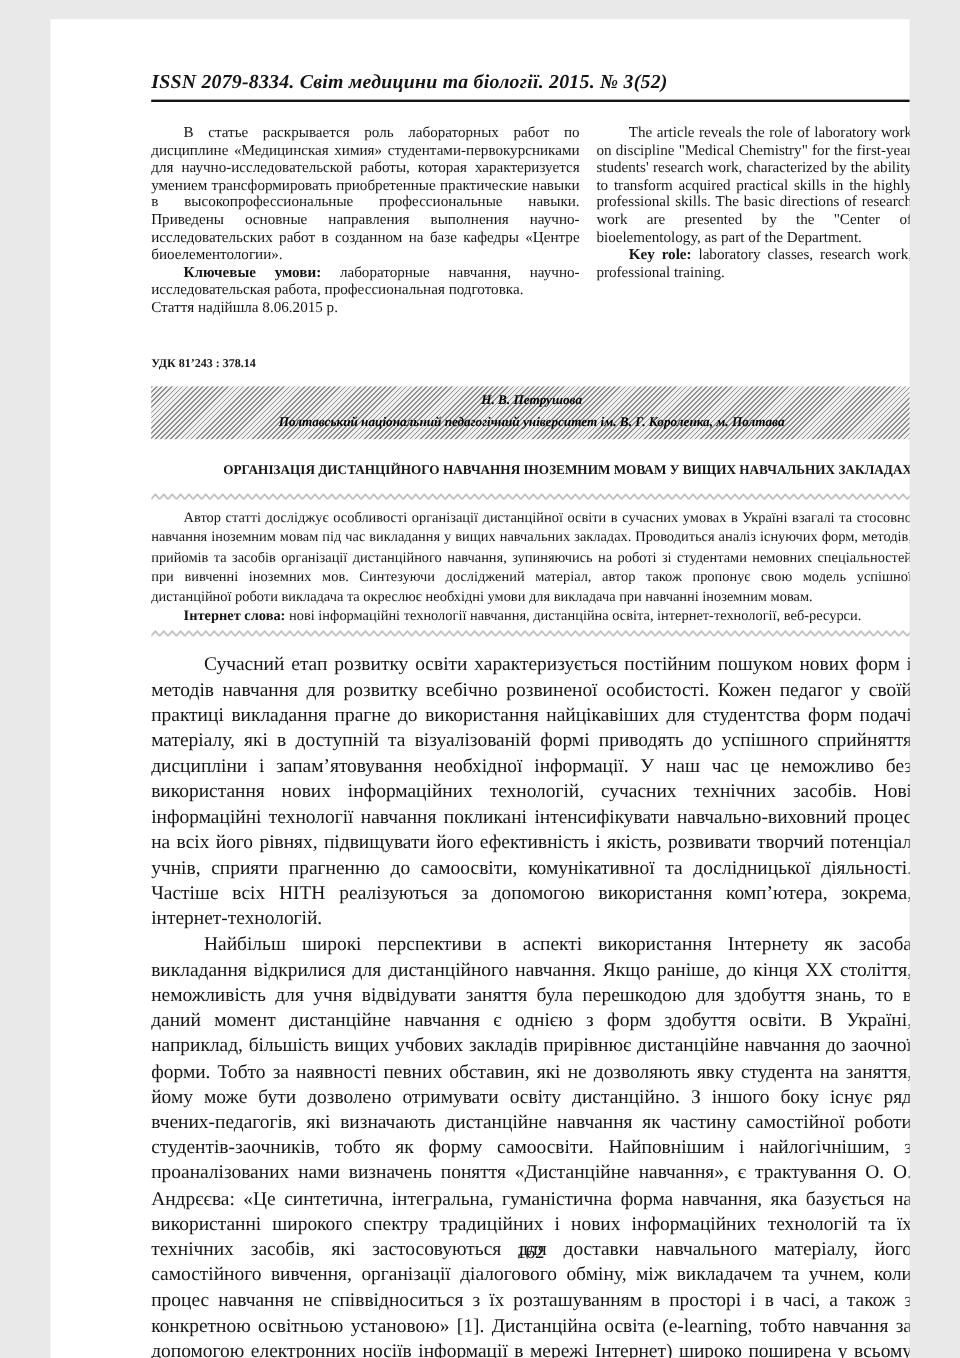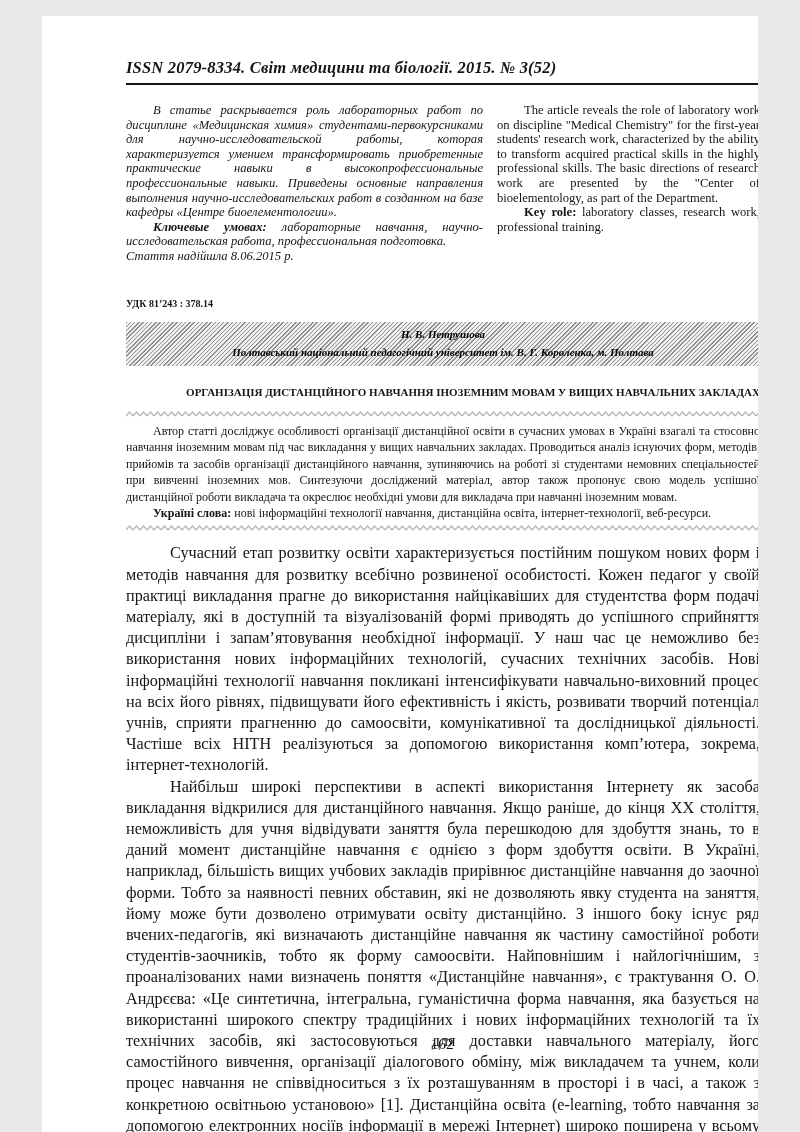--- a/index.html
+++ b/index.html
@@ -31,21 +31,21 @@
   }
   
   .abstracts {
     display: flex;
     gap: 14px;
     margin-top: 18px;
     font-size: 12.6px;
     line-height: 14.6px;
     text-align: justify;
   }
-  .col-ru { width: 357px; font-style: italic; }
+  .col-ru { width: 357px; }
   .col-en { width: 263px; }
   .abstracts p { margin: 0; }
   .indent { text-indent: 27px; }
   .kw-label { font-weight: bold; }
   .received { text-align: left; margin-top: 0; }
   
   .udk {
     margin-top: 34px;
     font-size: 10px;
     font-weight: bold;
@@ -103,21 +103,21 @@
 <body>
 
 <div class="page">
   <div class="content">
 
     <div class="issn-header">ISSN 2079-8334. Світ медицини та біології. 2015. № 3(52)</div>
 
     <div class="abstracts">
       <div class="col-ru">
         <p class="indent">В статье раскрывается роль лабораторных работ по дисциплине «Медицинская химия» студентами-первокурсниками для научно-исследовательской работы, которая характеризуется умением трансформировать приобретенные практические навыки в высокопрофессиональные профессиональные навыки. Приведены основные направления выполнения научно-исследовательских работ в созданном на базе кафедры «Центре биоелементологии».</p>
-        <p class="indent"><span class="kw-label">Ключевые умовах:</span> <span>лабораторные навчання, научно-исследовательская работа, профессиональная подготовка.</span></p>
+        <p class="indent"><span class="kw-label">Ключевые умови:</span> <span>лабораторные навчання, научно-исследовательская работа, профессиональная подготовка.</span></p>
         <p class="received">Стаття надійшла 8.06.2015 р.</p>
       </div>
       <div class="col-en">
         <p class="indent">The article reveals the role of laboratory work on discipline "Medical Chemistry" for the first-year students' research work, characterized by the ability to transform acquired practical skills in the highly professional skills. The basic directions of research work are presented by the "Center of bioelementology, as part of the  Department.</p>
         <p class="indent"><span class="kw-label">Key role:</span> <span>laboratory classes, research work, professional training.</span></p>
       </div>
     </div>
 
     <div class="udk">УДК 81’243 : 378.14</div>
 
@@ -132,21 +132,21 @@
       <defs>
         <pattern id="zz1" width="7" height="8" patternUnits="userSpaceOnUse">
           <path d="M0 6 L3.5 2 L7 6" fill="none" stroke="#b4b4b4" stroke-width="1.2"></path>
         </pattern>
       </defs>
       <rect width="634" height="8" fill="url(#zz1)"></rect>
     </svg>
 
     <div class="abstract-ua">
       <p class="indent">Автор статті досліджує особливості організації дистанційної освіти в сучасних умовах в Україні взагалі та стосовно навчання іноземним мовам під час викладання у вищих навчальних закладах. Проводиться аналіз існуючих форм, методів, прийомів та засобів організації дистанційного навчання, зупиняючись на роботі зі студентами немовних спеціальностей при вивченні іноземних мов. Синтезуючи досліджений матеріал, автор також пропонує свою модель успішної дистанційної роботи викладача та окреслює необхідні умови для викладача при навчанні іноземним мовам.</p>
-      <p class="indent"><span class="kw-label">Україні слова:</span> <span>нові інформаційні технології навчання, дистанційна освіта, інтернет-технології, веб-ресурси.</span></p>
+      <p class="indent"><span class="kw-label">Інтернет слова:</span> <span>нові інформаційні технології навчання, дистанційна освіта, інтернет-технології, веб-ресурси.</span></p>
     </div>
 
     <svg class="zigzag below" width="634" height="8" xmlns="http://www.w3.org/2000/svg">
       <defs>
         <pattern id="zz2" width="7" height="8" patternUnits="userSpaceOnUse">
           <path d="M0 6 L3.5 2 L7 6" fill="none" stroke="#b4b4b4" stroke-width="1.2"></path>
         </pattern>
       </defs>
       <rect width="634" height="8" fill="url(#zz2)"></rect>
     </svg>

